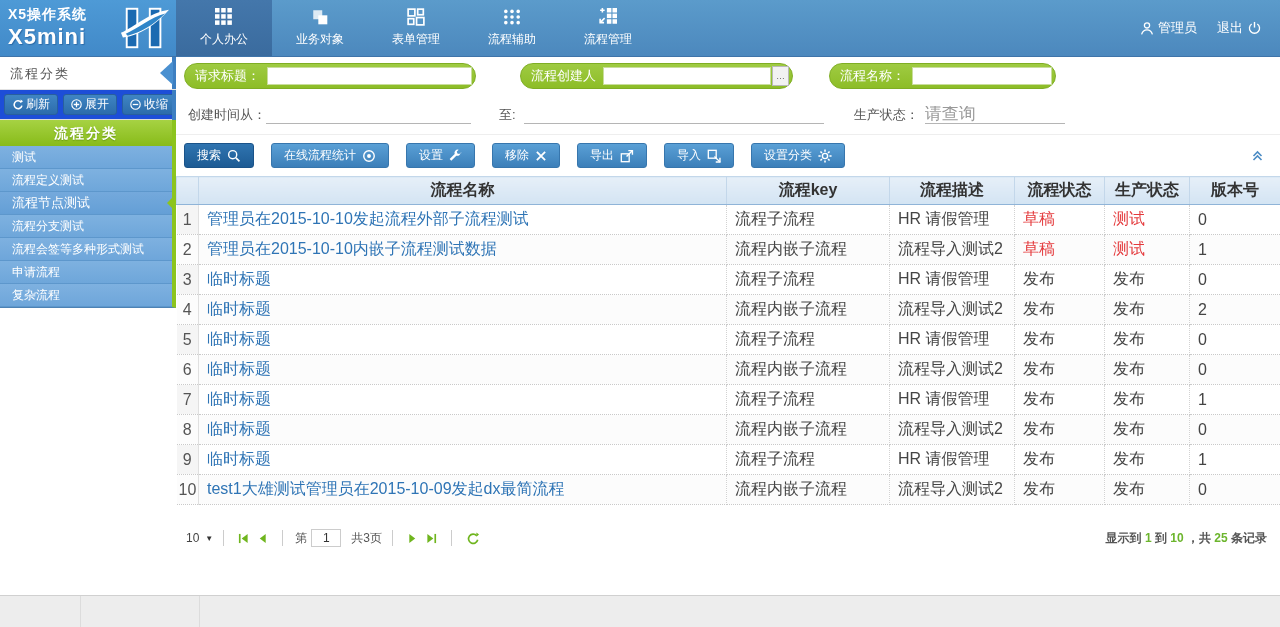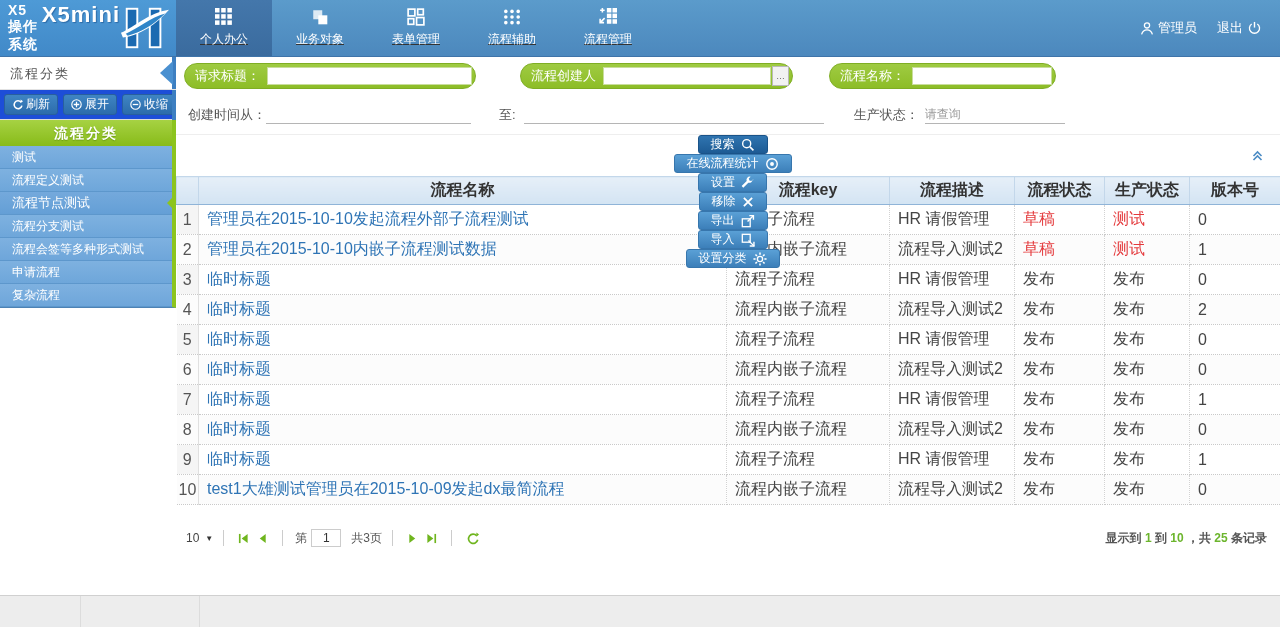--- a/index.html
+++ b/index.html
@@ -9,25 +9,25 @@
     font-size:12px; color:#333; background:#fff;
     display:flex; flex-direction:column;
   }
   svg { display:block; }
 
   
   .header { height:57px; flex:0 0 57px; display:flex; align-items:stretch;
     background:linear-gradient(#5b9bcb,#4c88bd); border-bottom:1px solid #3f74a9; }
   .logo-block { width:176px; flex:0 0 176px; display:flex; align-items:center;
     background:linear-gradient(#4e9ad6,#4189c8); padding:4px 6px 4px 8px; }
-  .logo-text { display:flex; flex-direction:row; color:#fff; }
+  .logo-text { display:flex; flex-direction:column; color:#fff; }
   .logo-title { font-size:14px; font-weight:bold; letter-spacing:1px; }
   .logo-sub { font-size:22px; font-weight:bold; letter-spacing:1px; text-shadow:1px 1px 1px #2c6ba8; }
   .logo-mark { margin-left:auto; }
-  .nav-tabs { display:flex; align-items:stretch;text-decoration:underline; }
+  .nav-tabs { display:flex; align-items:stretch; }
   .nav-tab { width:96px; display:flex; flex-direction:column; align-items:center;
     justify-content:center; gap:5px; color:#fff; cursor:pointer; }
   .nav-tab.active { background:linear-gradient(#4477ab,#3a6b9e); }
   .nav-tab .tab-icon { height:18px; }
   .nav-tab .tab-label { font-size:12px; }
   .header-right { margin-left:auto; display:flex; align-items:center; gap:20px;
     padding-right:18px; color:#fff; }
   .hr-item { display:flex; align-items:center; gap:4px; cursor:pointer; font-size:13px; }
 
   
@@ -68,27 +68,27 @@
   .pill-label { color:#fff; font-size:13px; padding:0 7px; white-space:nowrap; }
   .pill input { height:18px; border:1px solid #c9dd9c; outline:none; font-size:12px; padding:0 3px; }
   .more-btn { width:17px; height:20px; margin-left:1px; background:#f2f2f2;
     border:1px solid #b9b9b9; color:#666; font-size:9px; line-height:18px;
     text-align:center; cursor:pointer; }
   .gap1 { width:44px; } .gap2 { width:36px; }
 
   .filter-row2 { height:40px; display:flex; align-items:center; padding-left:12px;
     color:#555; font-size:13px; border-bottom:1px solid #eee; }
   .u-input { border:none; border-bottom:1px solid #b5b5b5; outline:none;
-    height:18px; font-size:12px; background:transparent; }
+    height:18px; font-size:17px; background:transparent; }
   .u-input::placeholder { color:#999; }
   .w1{width:205px;} .w2{width:300px;} .w3{width:140px;}
   .lbl-to { margin:0 8px 0 28px; } .lbl-prod { margin:0 6px 0 30px; }
 
-  .toolbar-row { height:41px; display:flex; align-items:center; 
-    padding-left:8px; position:relative;flex-direction:column; }
+  .toolbar-row { height:41px; display:flex; align-items:center; gap:17px;
+    padding-left:8px; position:relative; }
   .tb-btn { display:flex; align-items:center; gap:6px; height:25px; padding:0 12px;
     color:#fff; font-size:12px; border-radius:3px; cursor:pointer;
     background:linear-gradient(#5aa0d6,#3c7fb9); border:1px solid #3776ad; white-space:nowrap; }
   .tb-btn.primary { background:linear-gradient(#2f74b0,#1d5b94); border-color:#1a5389; }
   .chevron-up { position:absolute; right:16px; top:13px; cursor:pointer; }
 
   
   table.grid { width:1104px; border-collapse:collapse; table-layout:fixed; font-size:16px; }
   .grid th { height:28px; font-weight:bold; color:#333;
     background:linear-gradient(#e6eff8,#d3e4f3);

